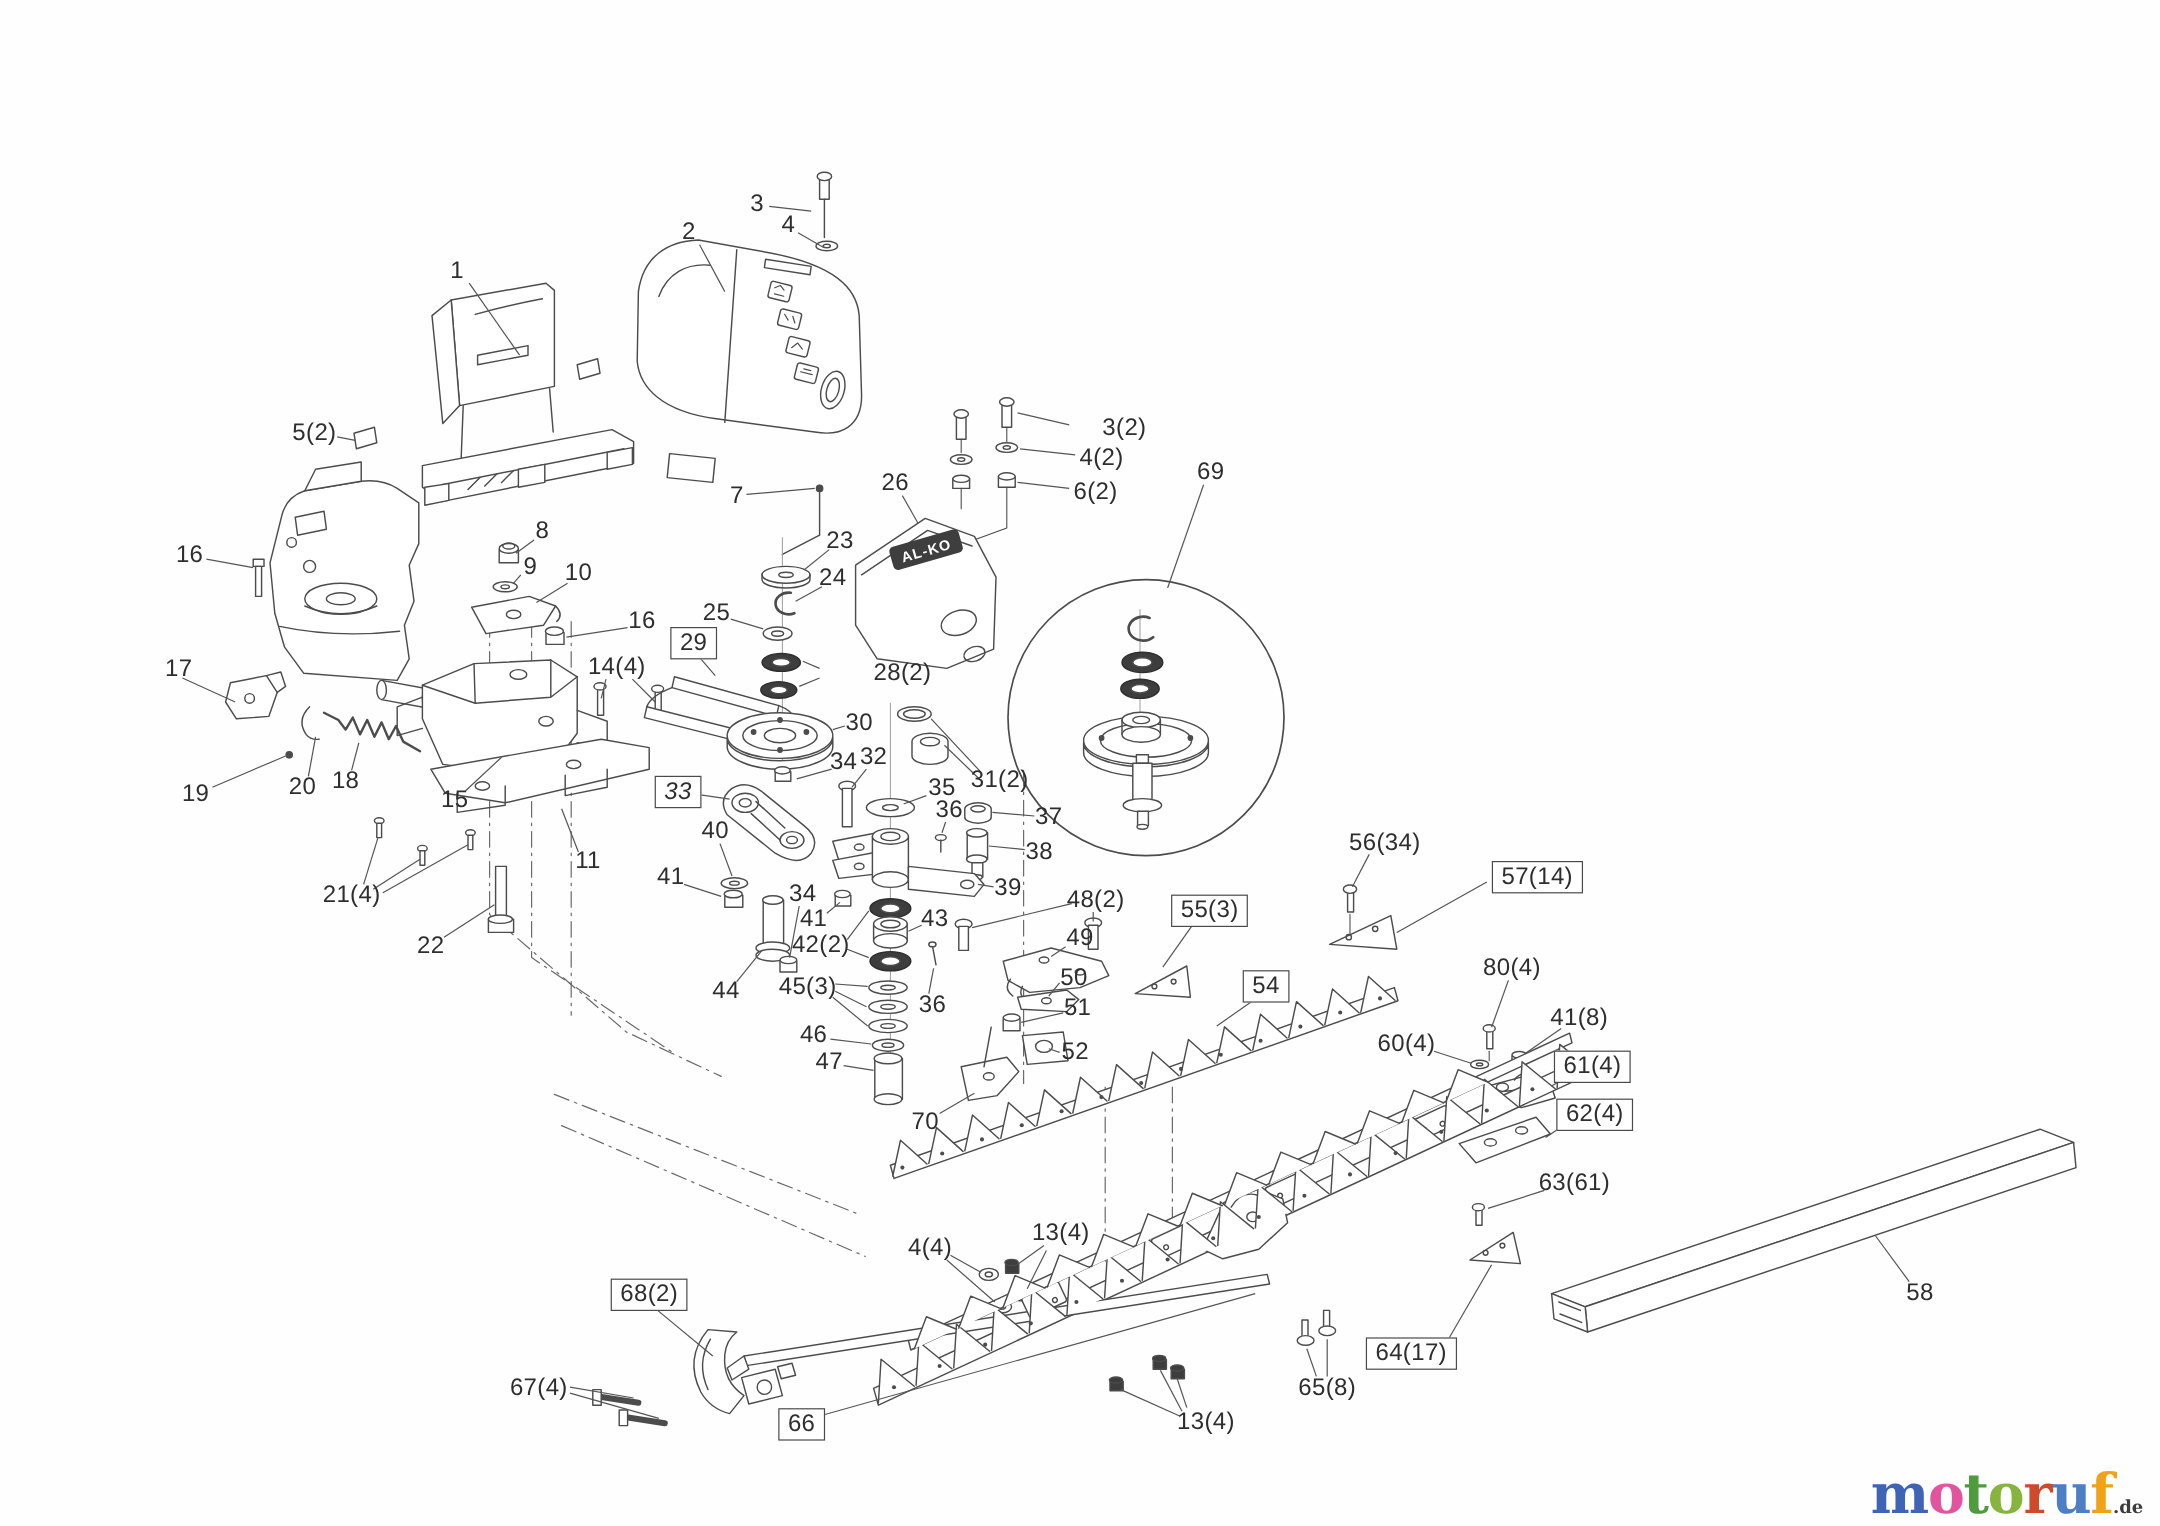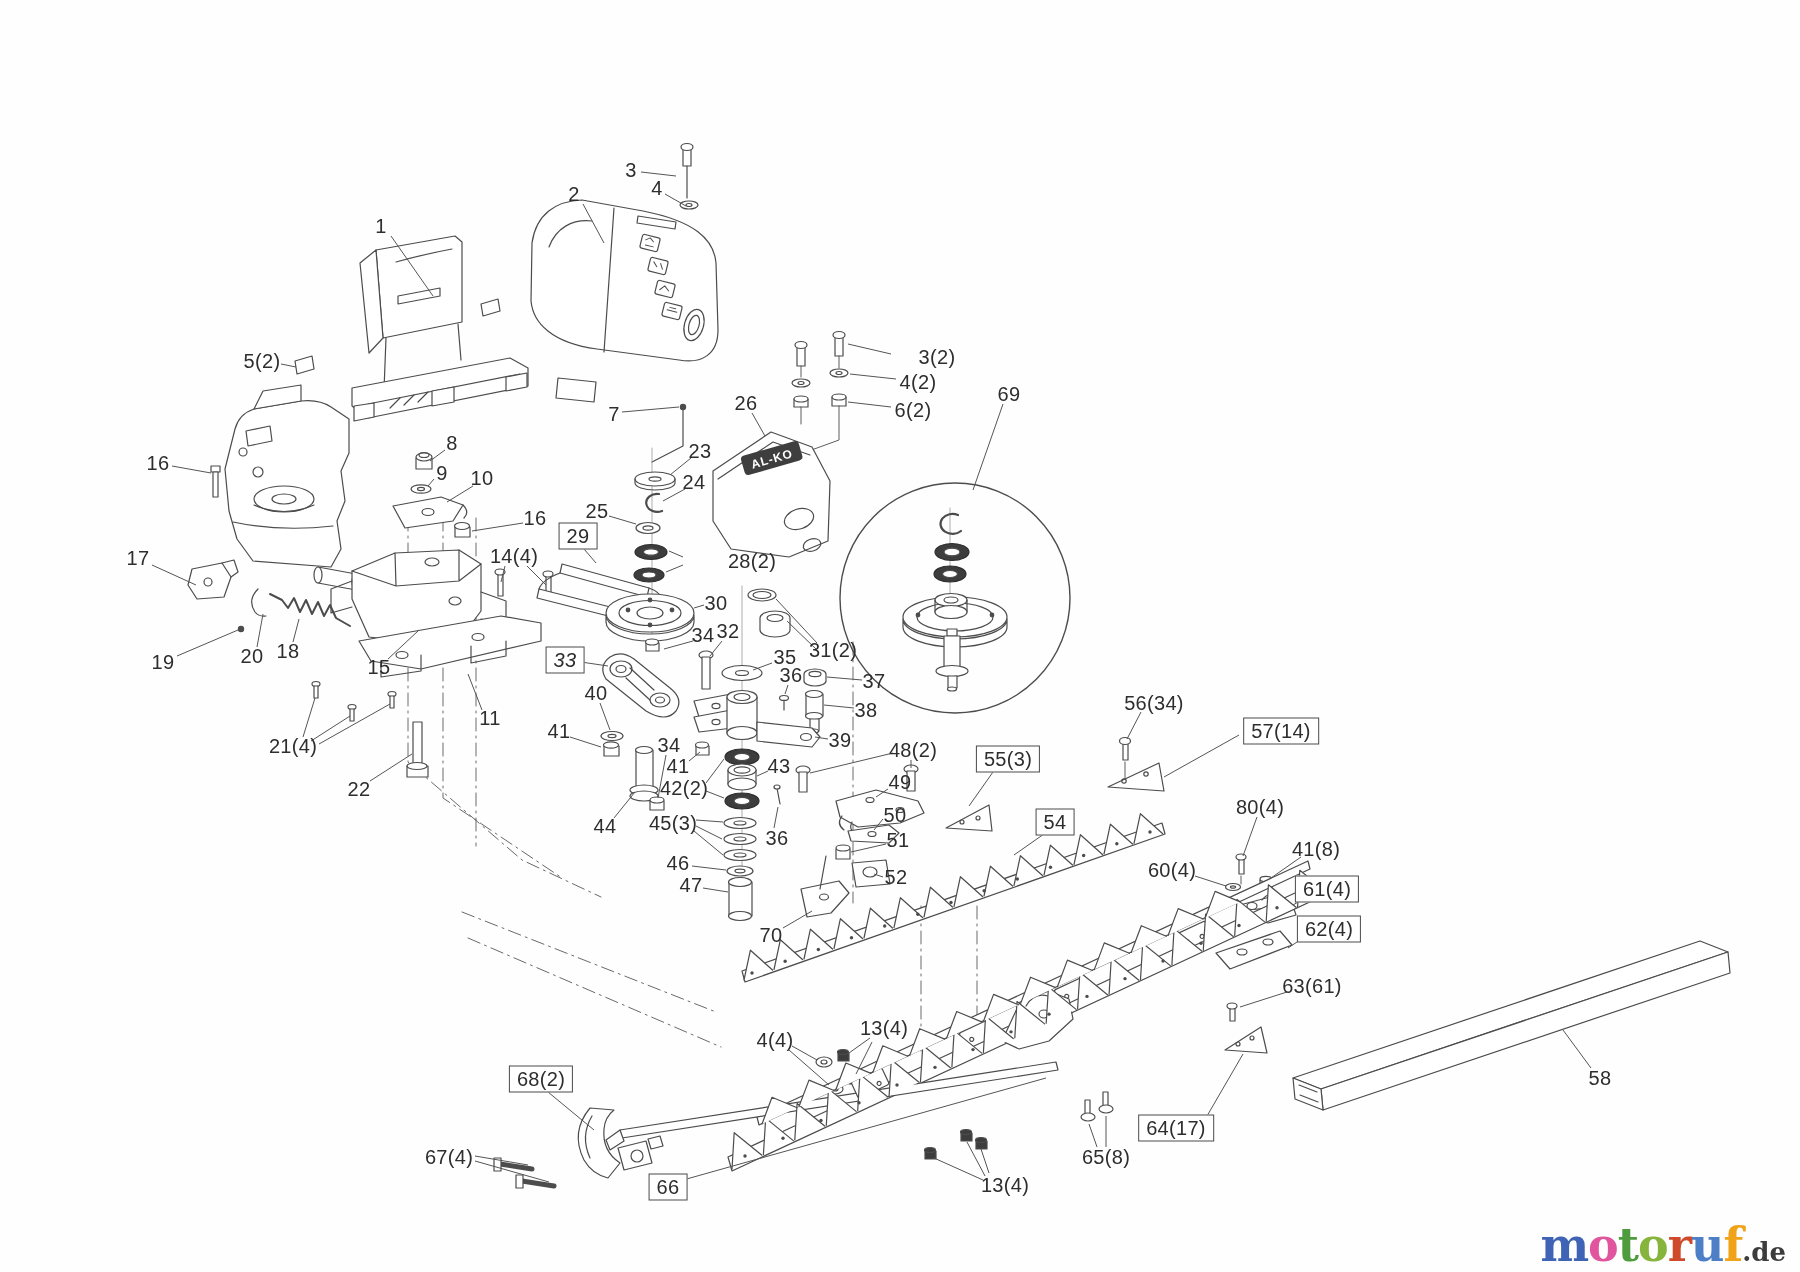--- a/index.html
+++ b/index.html
@@ -5,21 +5,21 @@
   html,body{margin:0;padding:0;background:#fff;}
   #stage{position:relative;width:1800px;height:1272px;background:#fefefe;overflow:hidden;
          font-family:"Liberation Sans",sans-serif;}
   #stage svg{position:absolute;left:0;top:0;}
   #label-layer{position:absolute;left:0;top:0;width:100%;height:100%;pointer-events:none;}
   .plabel{position:absolute;transform:translate(-50%,-50%);font-size:20px;color:#2e2e2e;
           white-space:nowrap;letter-spacing:.3px;}
   .plabel.boxed{border:1.5px solid #4a4a4a;background:#fff;padding:0 7px;line-height:25px;}
   #watermark{position:absolute;right:14px;bottom:4px;font-family:"DejaVu Serif",serif;
              font-weight:bold;font-size:46px;line-height:1;letter-spacing:-1px;}
-  #watermark .suffix{font-size:26px;font-weight:bold;letter-spacing:0;}
+  #watermark .suffix{font-size:15px;font-weight:bold;letter-spacing:0;}
 </style>
 </head>
 <body>
 
 <div id="stage">
 
 <svg id="diagram-svg" width="1800" height="1272" viewBox="0 0 1800 1272">
   <g id="art" stroke="#4c4c4c" stroke-width="1.2" fill="none" stroke-linejoin="round" stroke-linecap="round">
 
     <g stroke="#6a6a6a" stroke-width="1" stroke-dasharray="13 5 2 5">
@@ -590,21 +590,21 @@
       <div class="plabel" style="left: 158px; top: 463px;">16</div>
       <div class="plabel" style="left: 452px; top: 443px;">8</div>
       <div class="plabel" style="left: 442px; top: 473px;">9</div>
       <div class="plabel" style="left: 482px; top: 478px;">10</div>
       <div class="plabel" style="left: 700px; top: 451px;">23</div>
       <div class="plabel" style="left: 694px; top: 482px;">24</div>
       <div class="plabel" style="left: 597px; top: 511px;">25</div>
       <div class="plabel" style="left: 535px; top: 518px;">16</div>
       <div class="plabel boxed" style="left: 578px; top: 536px;">29</div>
       <div class="plabel" style="left: 704px; top: 561px; margin-left: 48px;">28(2)</div>
-      <div class="plabel" style="left: 138px; top: 558px;">17</div>
+      <div class="plabel" style="left: 149px; top: 558px;">17</div>
       <div class="plabel" style="left: 514px; top: 556px;">14(4)</div>
       <div class="plabel" style="left: 716px; top: 603px;">30</div>
       <div class="plabel" style="left: 703px; top: 635px;">34</div>
       <div class="plabel" style="left: 728px; top: 631px;">32</div>
       <div class="plabel" style="left: 833px; top: 650px;">31(2)</div>
       <div class="plabel" style="left: 288px; top: 651px;">18</div>
       <div class="plabel" style="left: 252px; top: 656px;">20</div>
       <div class="plabel" style="left: 163px; top: 662px;">19</div>
       <div class="plabel" style="left: 379px; top: 667px;">15</div>
       <div class="plabel boxed" style="left: 565px; top: 660px; font-style: italic;">33</div>

